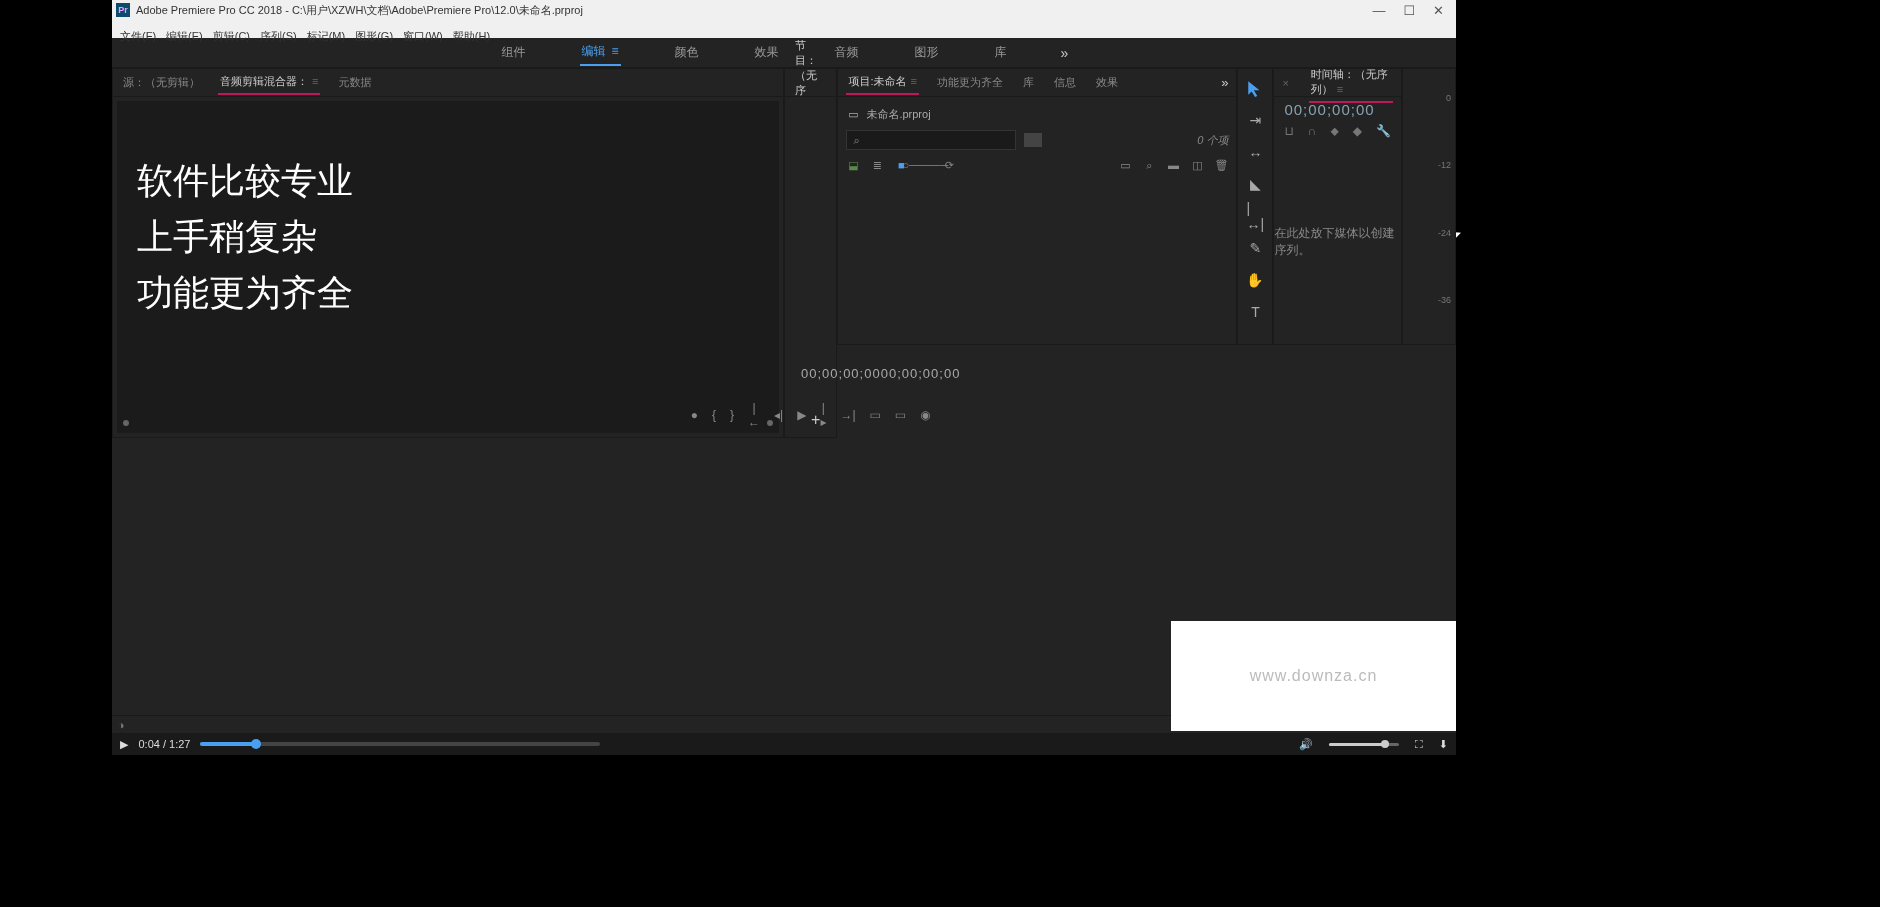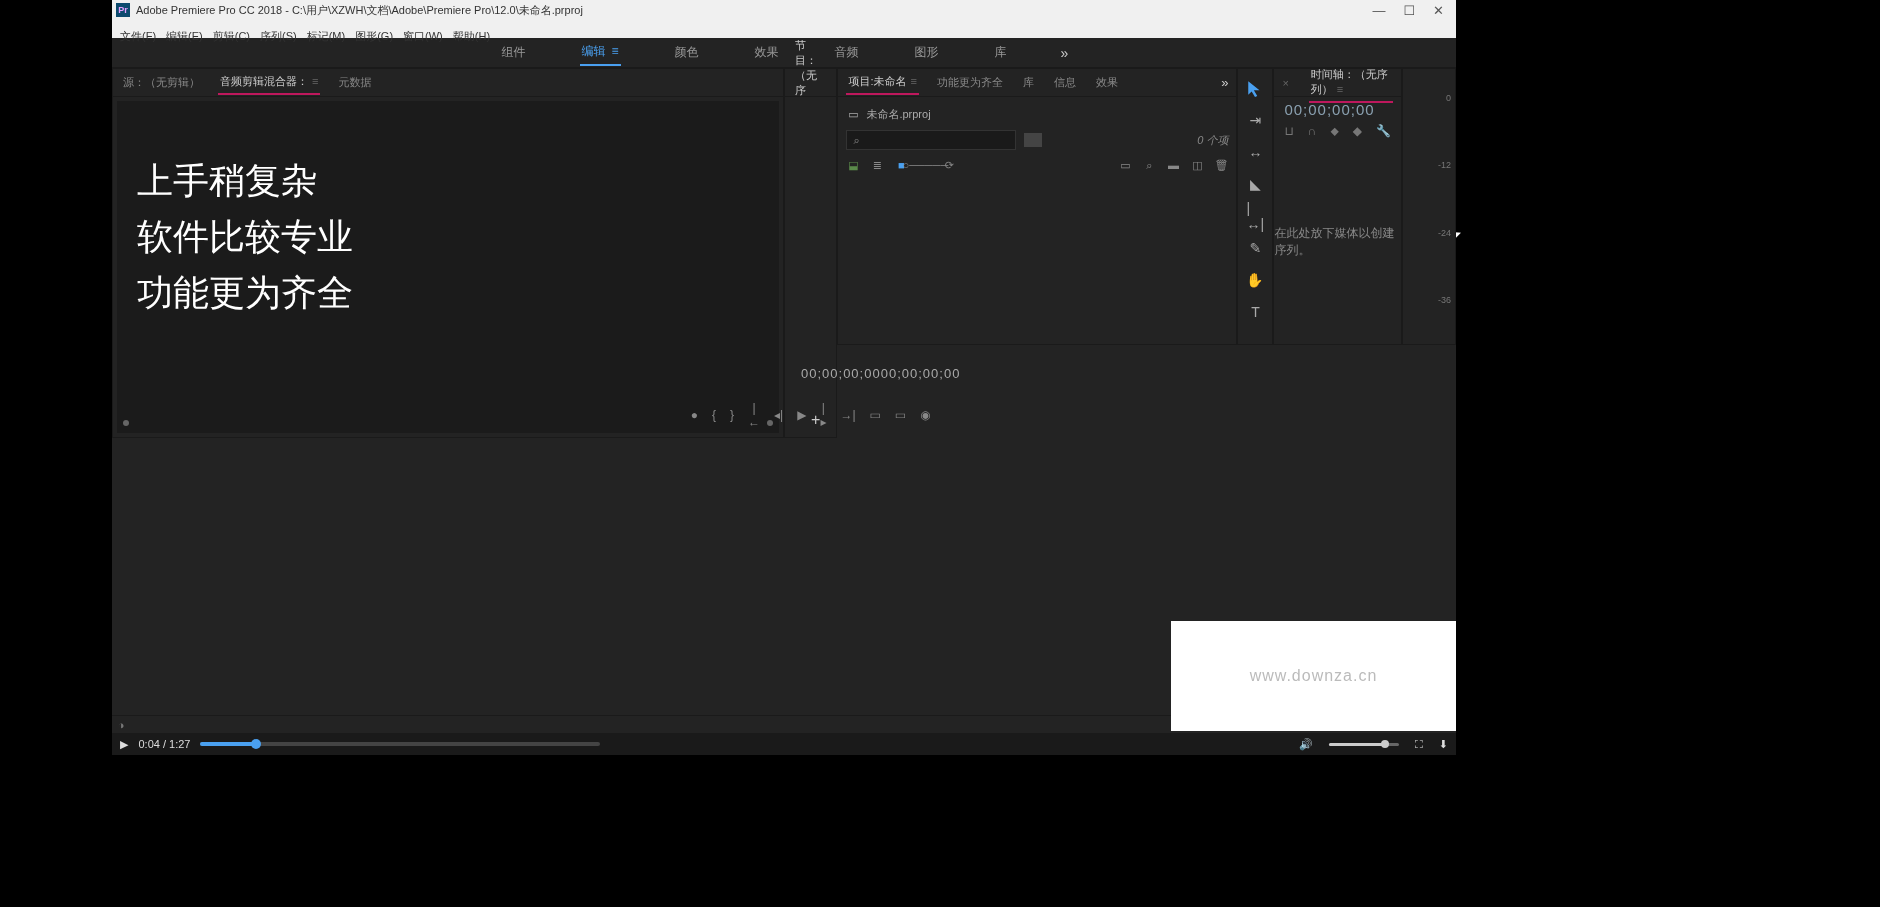--- a/index.html
+++ b/index.html
@@ -114,22 +114,22 @@
     <div style="display:flex;flex-direction:row;width:100%;">
       <div class="top-row">
         <div class="panel source-panel">
           <div class="panel-tabs">
             <span class="panel-tab">源：（无剪辑）</span>
             <span class="panel-tab active"><span>音频剪辑混合器：</span><span class="hamburger">≡</span></span>
             <span class="panel-tab">元数据</span>
           </div>
           <div class="source-content">
             <div class="overlay-text">
+              <div>软件比较专业</div>
               <div>上手稍复杂</div>
-              <div>软件比较专业</div>
               <div>功能更为齐全</div>
             </div>
             <div class="scrollbar-h">
               <span class="dot"></span>
               <span class="dot"></span>
             </div>
           </div>
         </div>
 
         <div class="panel program-panel">

